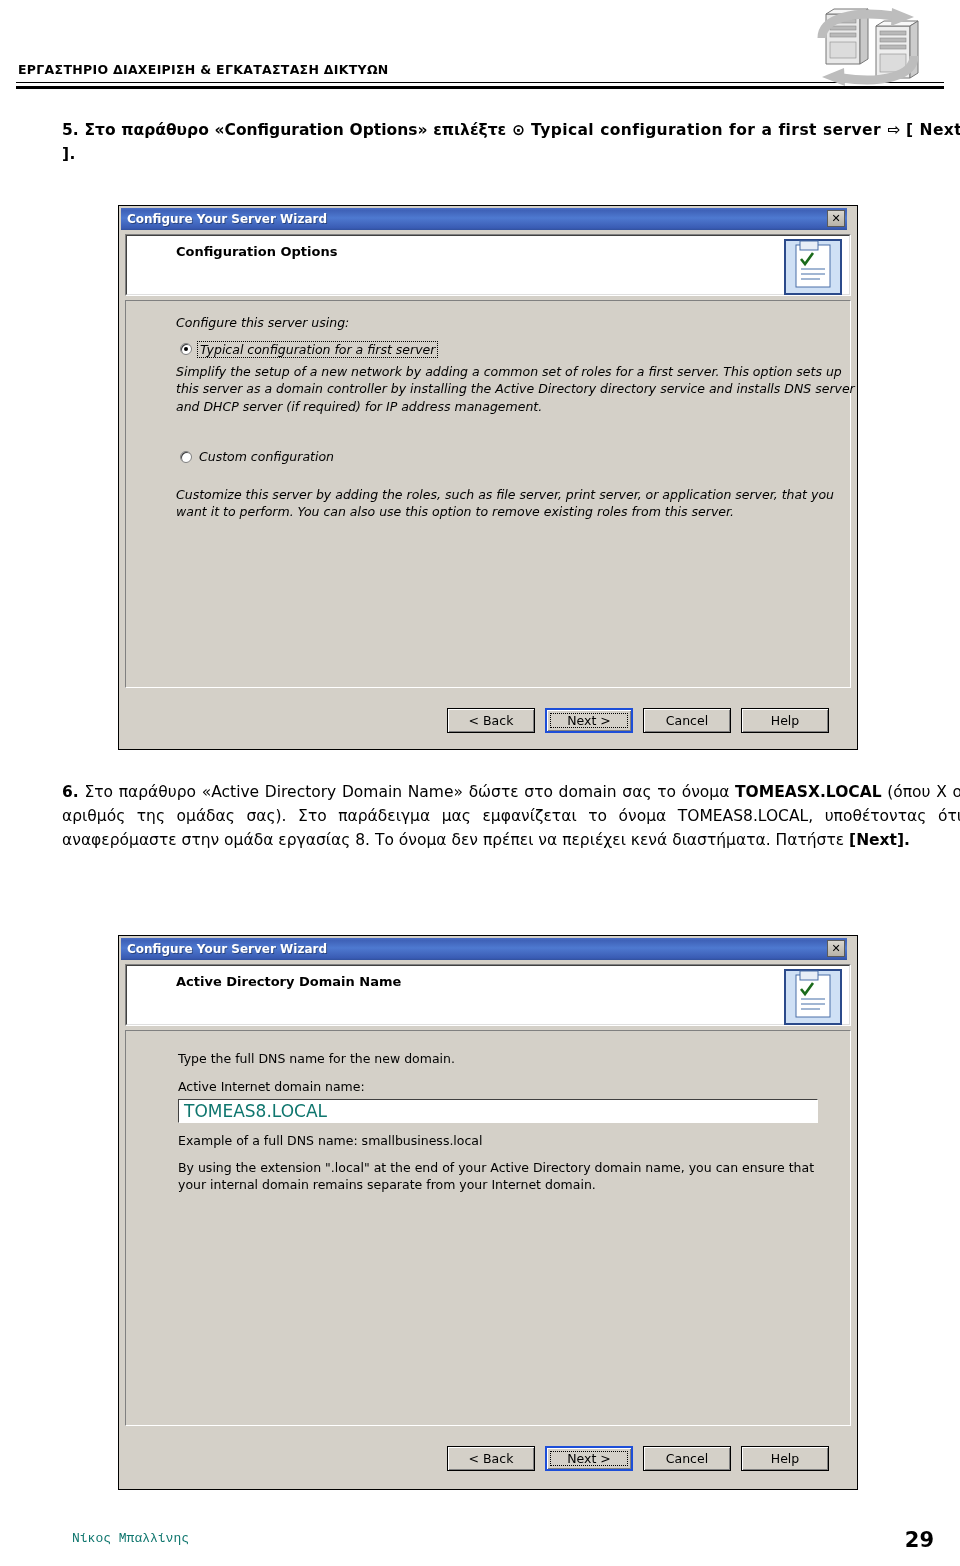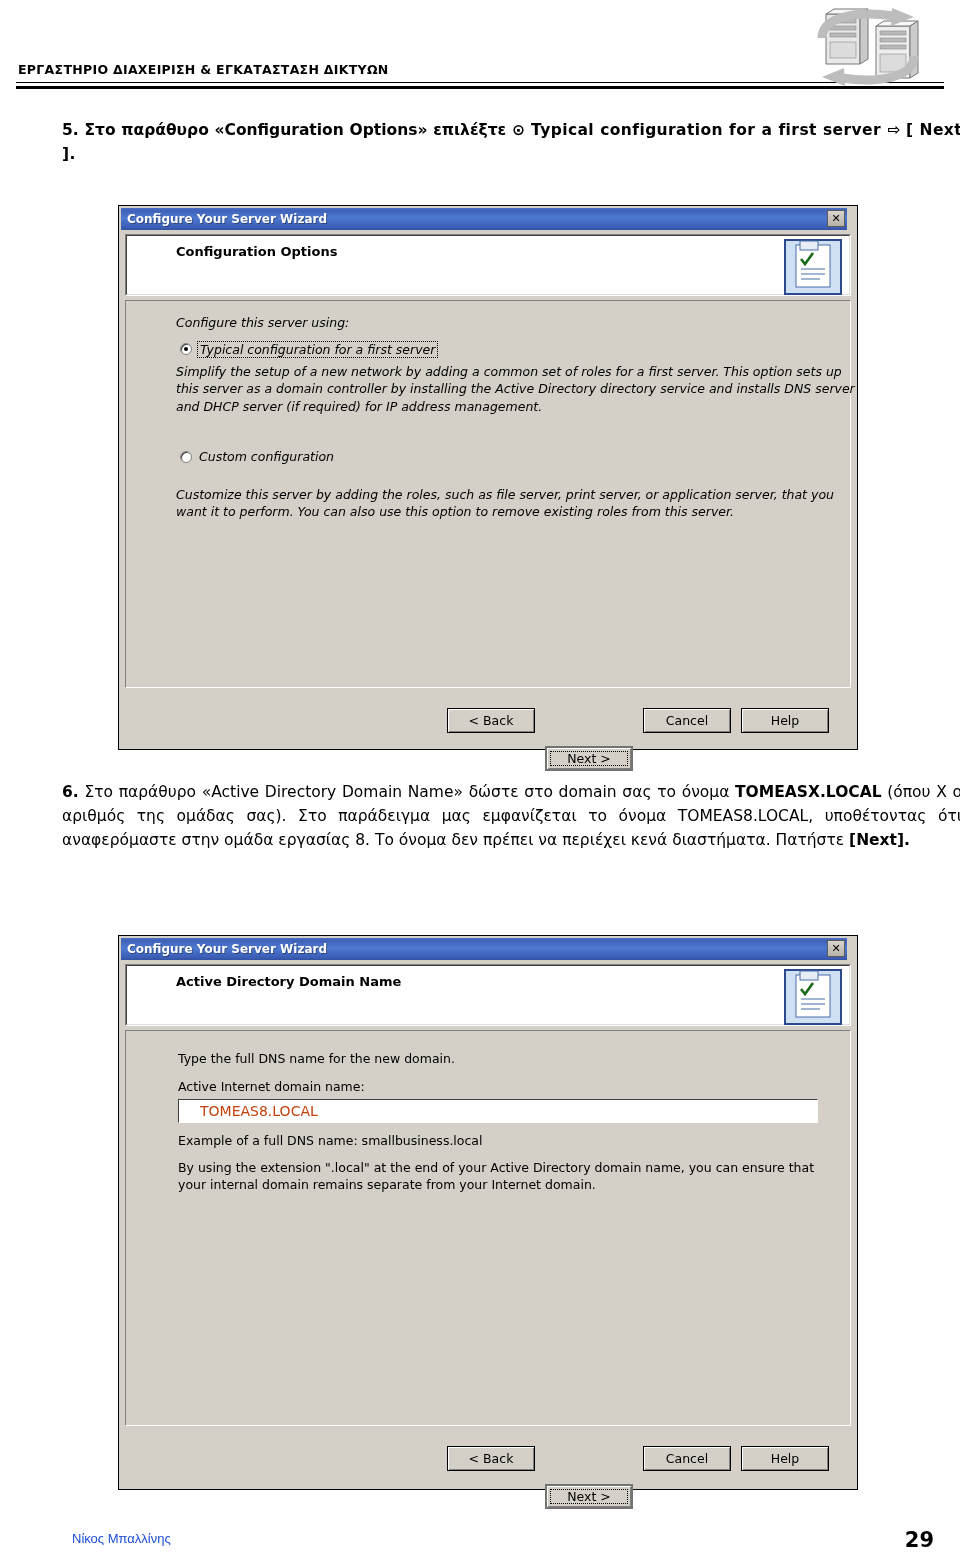--- a/index.html
+++ b/index.html
@@ -250,23 +250,23 @@
     position: absolute;
     background: #ffffff;
     border: 1px solid #808080;
     border-top-color: #404040;
     border-left-color: #404040;
     border-right-color: #ffffff;
     border-bottom-color: #ffffff;
     box-sizing: border-box;
     display: flex;
     align-items: center;
-    padding-left: 21px;
-    font-size: 14px;
-    color: #c2410c;
+    padding-left: 5px;
+    font-size: 17px;
+    color: #0f766e;
   }
 
   .btn-row {
     position: absolute;
     display: flex;
     gap: 10px;
     border-radius: 10px;
   }
   .btn {
     width: 88px;
@@ -276,37 +276,36 @@
     box-shadow: inset 1px 1px 0 #ffffff, inset -1px -1px 0 #808080;
     box-sizing: border-box;
     display: flex;
     align-items: center;
     justify-content: center;
     font-size: 12.5px;
     color: #000;
     position: relative;
   }
   .btn.default {
-    border: 2px solid #737373;
-    margin-top: 38px;
+    border: 2px solid #1d4ed8;
   }
   .btn .inner-focus {
     position: absolute;
     inset: 3px;
     border: 1px dotted #000;
   }
 
   
   .footer-name {
     position: absolute;
     left: 72px;
     bottom: 20px;
     font-size: 13px;
-    color: #1d4ed8;
-    font-family: Liberation Sans, sans-serif;
+    color: #0f766e;
+    font-family: Liberation Mono, monospace;
   }
   .footer-page {
     position: absolute;
     right: 26px;
     bottom: 14px;
     font-size: 21px;
     font-weight: bold;
     color: #000;
   }
 </style>

